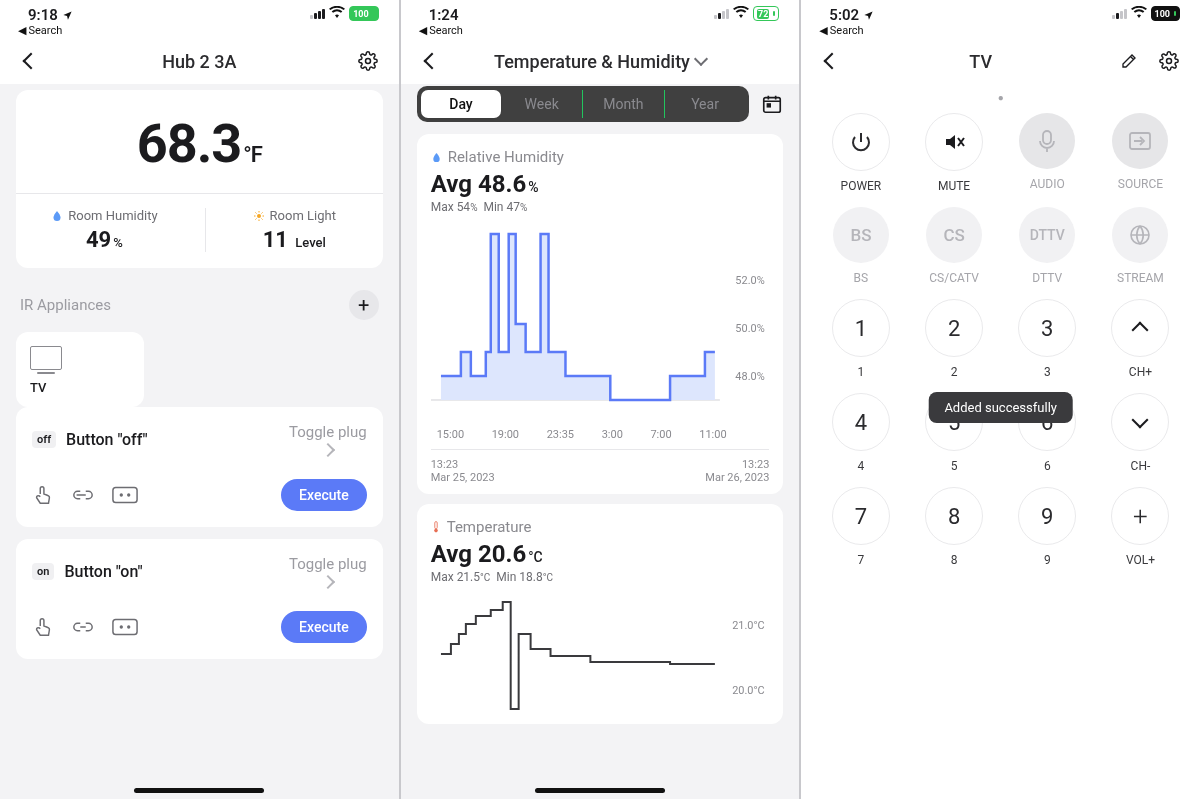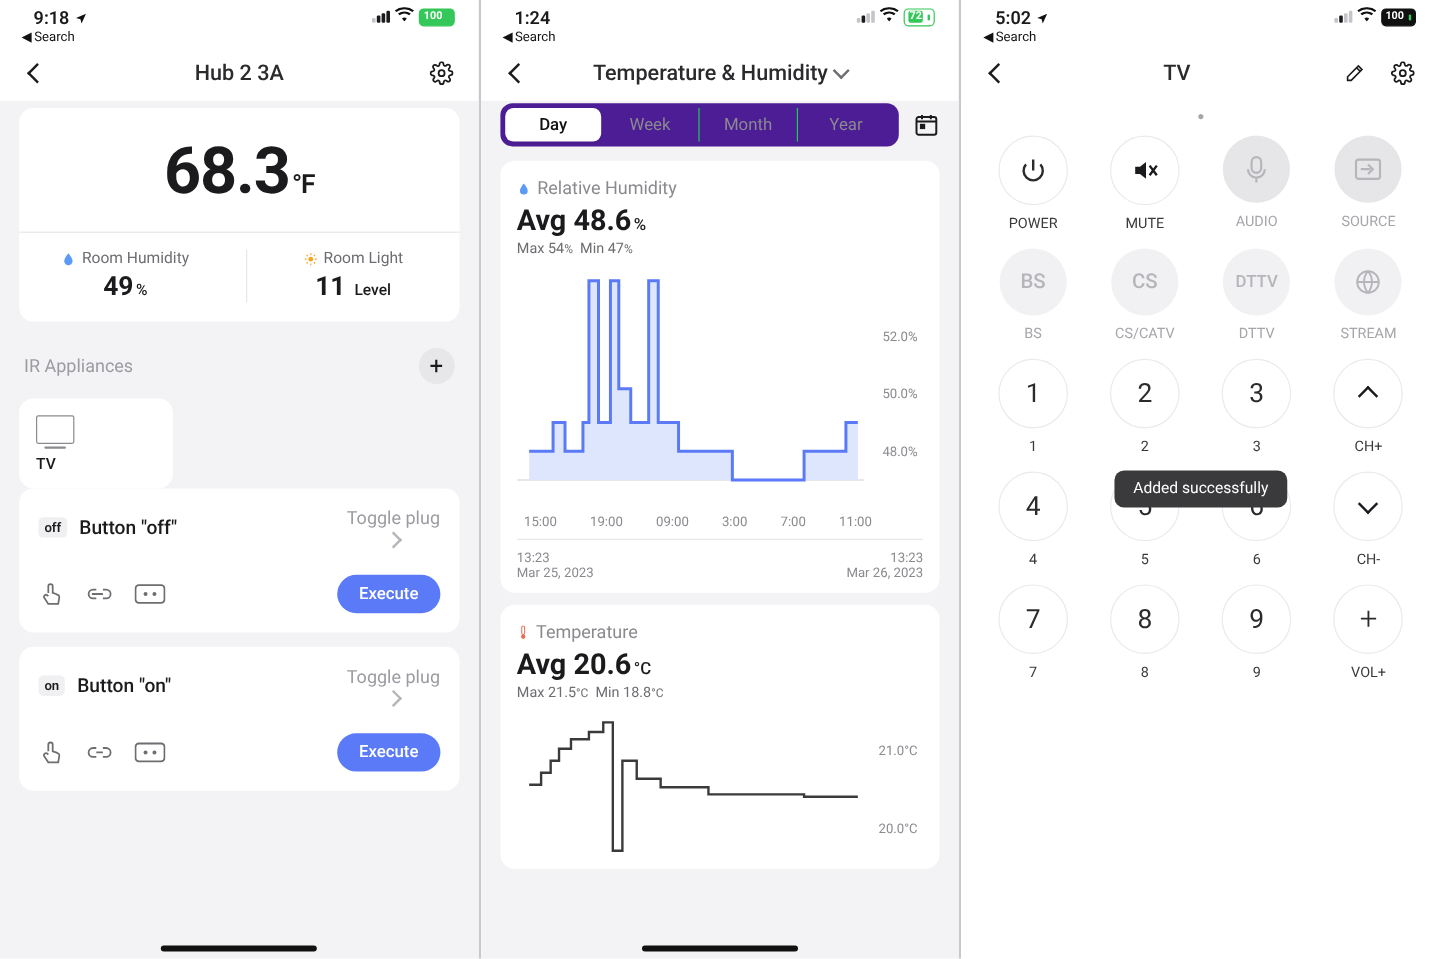--- a/index.html
+++ b/index.html
@@ -62,21 +62,21 @@
   .pill{font-size:11px;background:#f0f0f2;border-radius:4px;padding:2px 5px;font-weight:600;}
   .tb-name{font-size:16px;font-weight:500;}
   .tb-action{color:var(--muted);font-size:15px;display:flex;align-items:center;gap:4px;flex-direction:column;}
   .chev-right{display:inline-block;width:8px;height:8px;border-right:2px solid #b5b5ba;border-top:2px solid #b5b5ba;transform:rotate(45deg);}
   .tb-row2{display:flex;align-items:center;justify-content:space-between;margin-top:24px;}
   .glyphs{display:flex;gap:18px;align-items:center;color:#6d6d72;font-size:18px;}
   .exec-btn{background:var(--blue);color:#fff;border-radius:18px;padding:8px 18px;font-size:14px;font-weight:500;}
   .home-ind{position:absolute;bottom:6px;left:50%;transform:translateX(-50%);width:130px;height:5px;background:#111;border-radius:3px;}
   
   .seg-wrap{display:flex;align-items:center;gap:12px;margin:2px 0 12px 0;}
-  .seg{flex:1;display:flex;background:#4c1d95;border-radius:10px;padding:4px;}
+  .seg{flex:1;display:flex;background:#404040;border-radius:10px;padding:4px;}
   .seg .opt{flex:1;text-align:center;font-size:14px;color:#8a8a8f;padding:6px 0;border-right:1px solid #22c55e;}
   .seg .opt:last-child{border-right:none;}
   .seg .opt.active{background:#fff;border-radius:7px;color:#111;font-weight:500;border-right:none;box-shadow:0 1px 2px rgba(0,0,0,.08);}
   .cal-icon{width:22px;height:22px;}
   .chart-card{background:#fff;border-radius:12px;padding:14px 14px 10px 14px;margin-bottom:10px;}
   .chart-label{font-size:15px;color:#8a8a8f;display:flex;align-items:center;gap:6px;}
   .chart-avg{font-size:24px;font-weight:700;margin-top:4px;}
   .chart-avg small{font-size:14px;font-weight:500;margin-left:2px;}
   .chart-minmax{font-size:12px;color:#6d6d72;margin-top:2px;}
   .chart-minmax .tiny{font-size:10px;}
@@ -315,21 +315,21 @@
           <text x="335" y="108" text-anchor="end" font-size="11" fill="#8a8a8f">50.0%</text>
           <text x="335" y="156" text-anchor="end" font-size="11" fill="#8a8a8f">48.0%</text>
           <line x1="0" y1="176" x2="290" y2="176" stroke="#d0d0d5"></line>
 
           <path d="M10,152 L30,152 L30,128 L40,128 L40,152 L55,152 L55,128 L60,128 L60,10 L68,10 L68,128 L78,128 L78,10 L85,10 L85,100 L95,100 L95,128 L110,128 L110,10 L118,10 L118,128 L135,128 L135,152 L180,152 L180,176 L240,176 L240,152 L275,152 L275,128 L285,128 L285,176 L10,176 Z" fill="#dde6fd"></path>
           <path d="M10,152 L30,152 L30,128 L40,128 L40,152 L55,152 L55,128 L60,128 L60,10 L68,10 L68,128 L78,128 L78,10 L85,10 L85,100 L95,100 L95,128 L110,128 L110,10 L118,10 L118,128 L135,128 L135,152 L180,152 L180,176 L240,176 L240,152 L275,152 L275,128 L285,128" fill="none" stroke="#5b7af7" stroke-width="2.5"></path>
         </svg>
         <div class="chart-xaxis" style="max-width:290px;">
           <span>15:00</span>
               <span>19:00</span>
-              <span>09:00</span>
+              <span>23:35</span>
               <span>3:00</span>
               <span>7:00</span>
               <span>11:00</span>
         </div>
       </div>
       <div class="chart-dates">
         <div><span>13:23</span><br><span>Mar 25, 2023</span></div>
         <div style="text-align:right;"><span>13:23</span><br><span>Mar 26, 2023</span></div>
       </div>
     </div>

